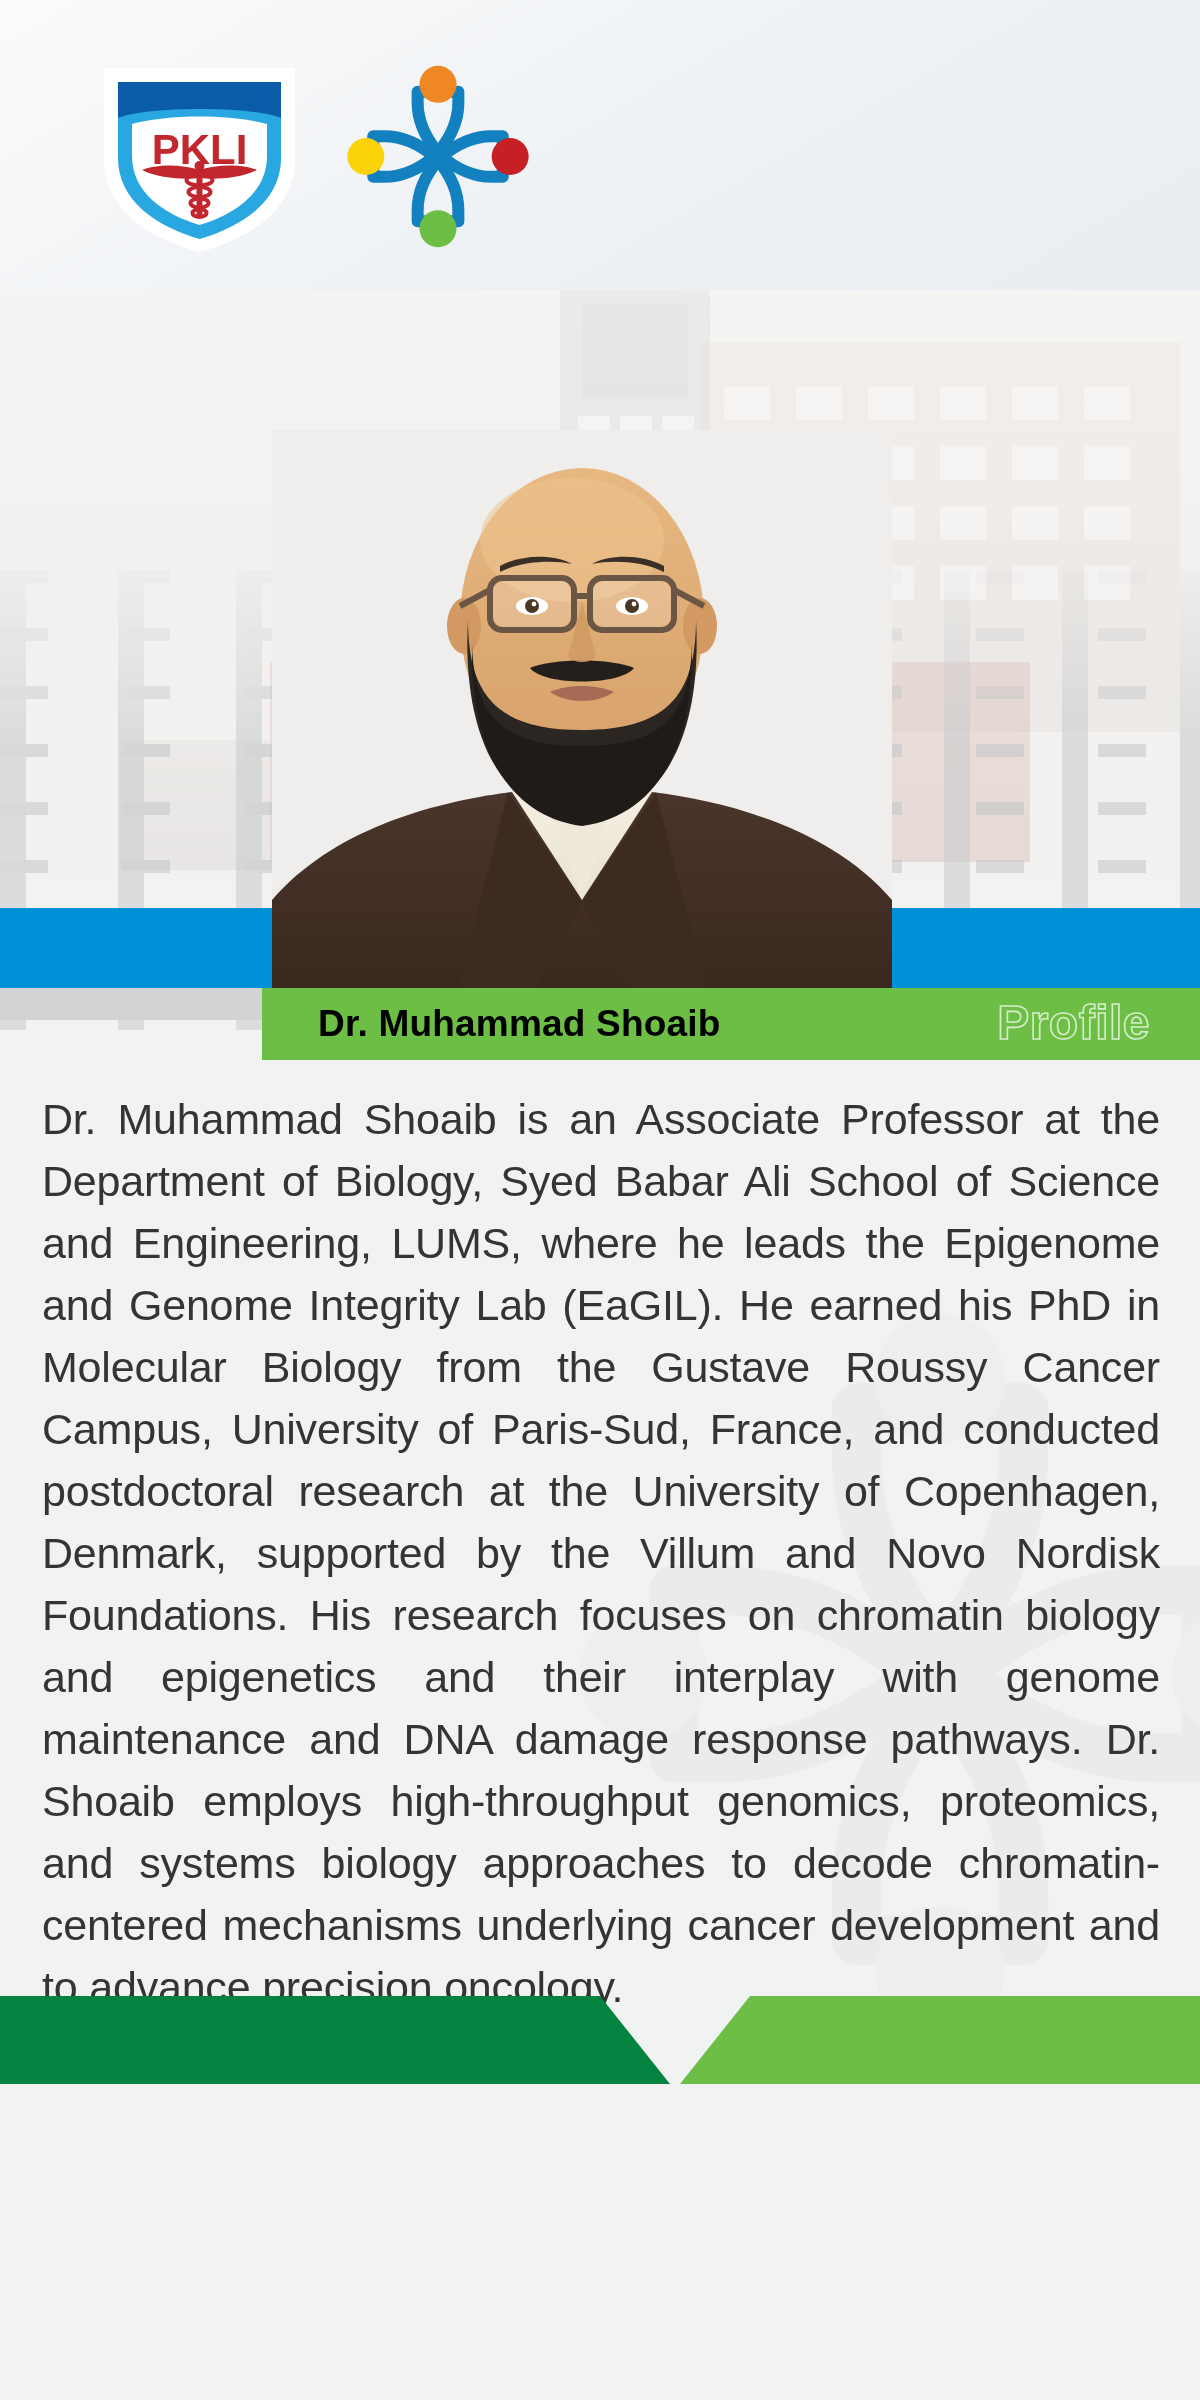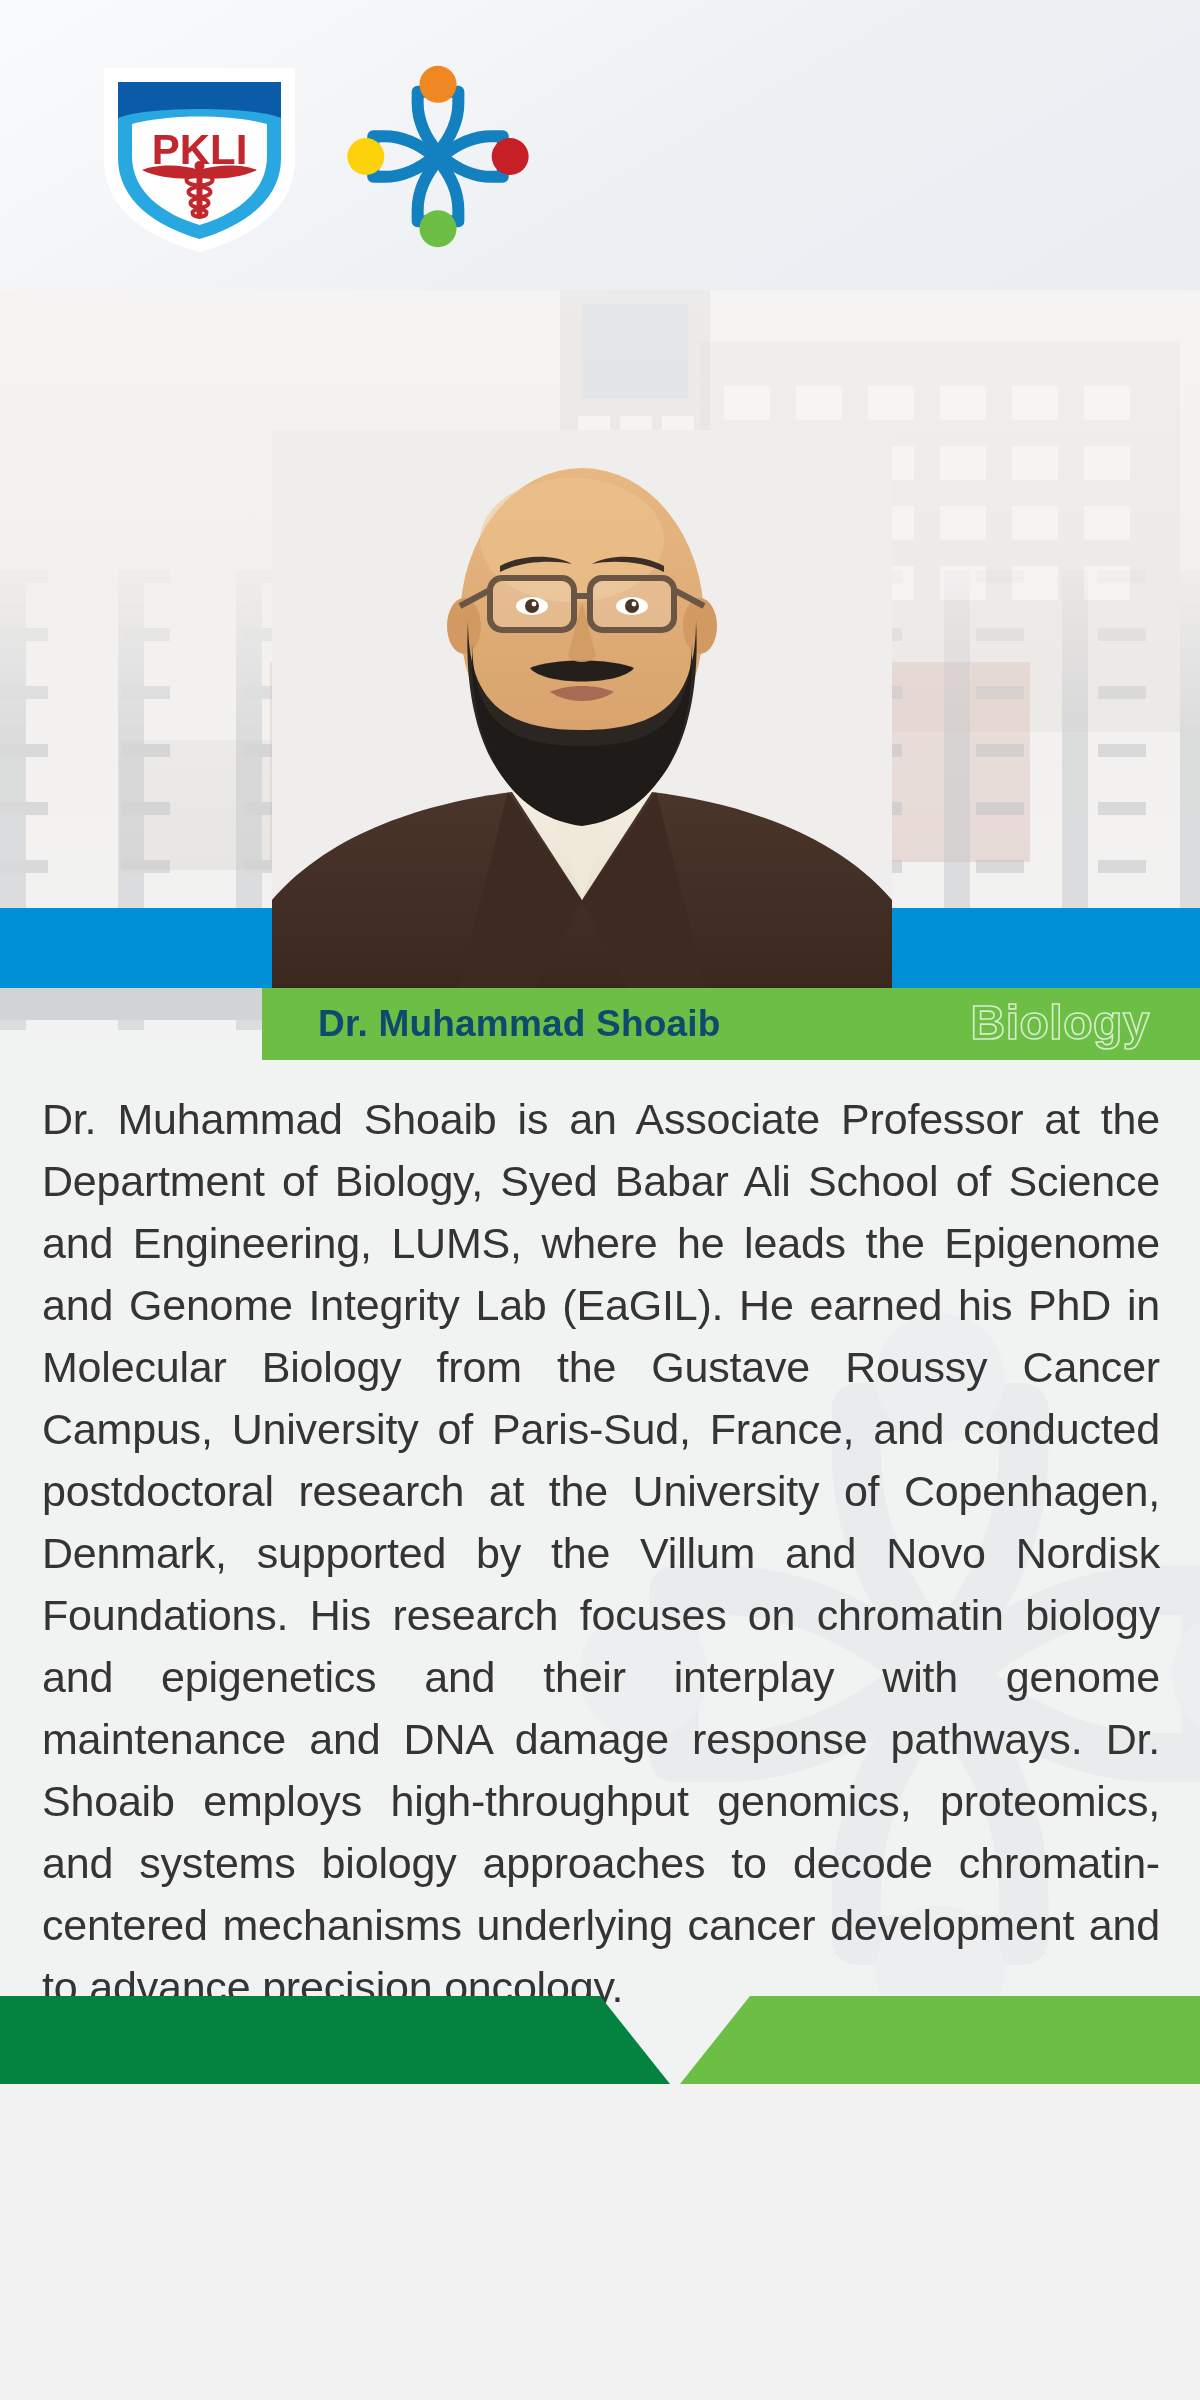--- a/index.html
+++ b/index.html
@@ -147,21 +147,21 @@
 
   
   .name-banner {
     position:absolute; left:262px; top:988px;
     width:938px; height:72px;
     background:#6cbe45;
     z-index:5;
     display:flex; align-items:center;
   }
   .name-text {
-    color:#0c4a6e; font-size:37px; font-weight:bold;
+    color:#000000; font-size:37px; font-weight:bold;
     margin-left:56px; letter-spacing:.2px; white-space:nowrap;
   }
   .profile-ghost {
     position:absolute; right:50px; top:50%;
     transform:translateY(-52%);
     font-size:48px; font-weight:bold;
     color:transparent;
     -webkit-text-stroke:1.6px rgba(255,255,255,.72);
     letter-spacing:.5px; white-space:nowrap;
   }
@@ -469,21 +469,21 @@
           <circle cx="100" cy="178" r="20" fill="#6cbe45"></circle>
           <circle cx="22" cy="100" r="20" fill="#fcd20b"></circle>
         </svg>
       </div>
 
     </div>
   </header>
 
   <div class="name-banner">
     <span class="name-text">Dr. Muhammad Shoaib</span>
-    <span class="profile-ghost">Biology</span>
+    <span class="profile-ghost">Profile</span>
   </div>
 
   <p class="bio">Dr. Muhammad Shoaib is an Associate Professor at the Department of Biology, Syed Babar Ali School of Science and Engineering, LUMS, where he leads the Epigenome and Genome Integrity Lab (EaGIL). He earned his PhD in Molecular Biology from the Gustave Roussy Cancer Campus, University of Paris-Sud, France, and conducted postdoctoral research at the University of Copenhagen, Denmark, supported by the Villum and Novo Nordisk Foundations. His research focuses on chromatin biology and epigenetics and their interplay with genome maintenance and DNA damage response pathways. Dr. Shoaib employs high-throughput genomics, proteomics, and systems biology approaches to decode chromatin-centered mechanisms underlying cancer development and to advance precision oncology.</p>
 
   <div class="footer">
     <svg viewBox="0 0 1200 112" preserveAspectRatio="none" aria-hidden="true">
       <polygon points="0,24 600,24 670,112 0,112" fill="#03833f"></polygon>
       <polygon points="1200,24 750,24 680,112 1200,112" fill="#6cbe45"></polygon>
     </svg>
   </div>

